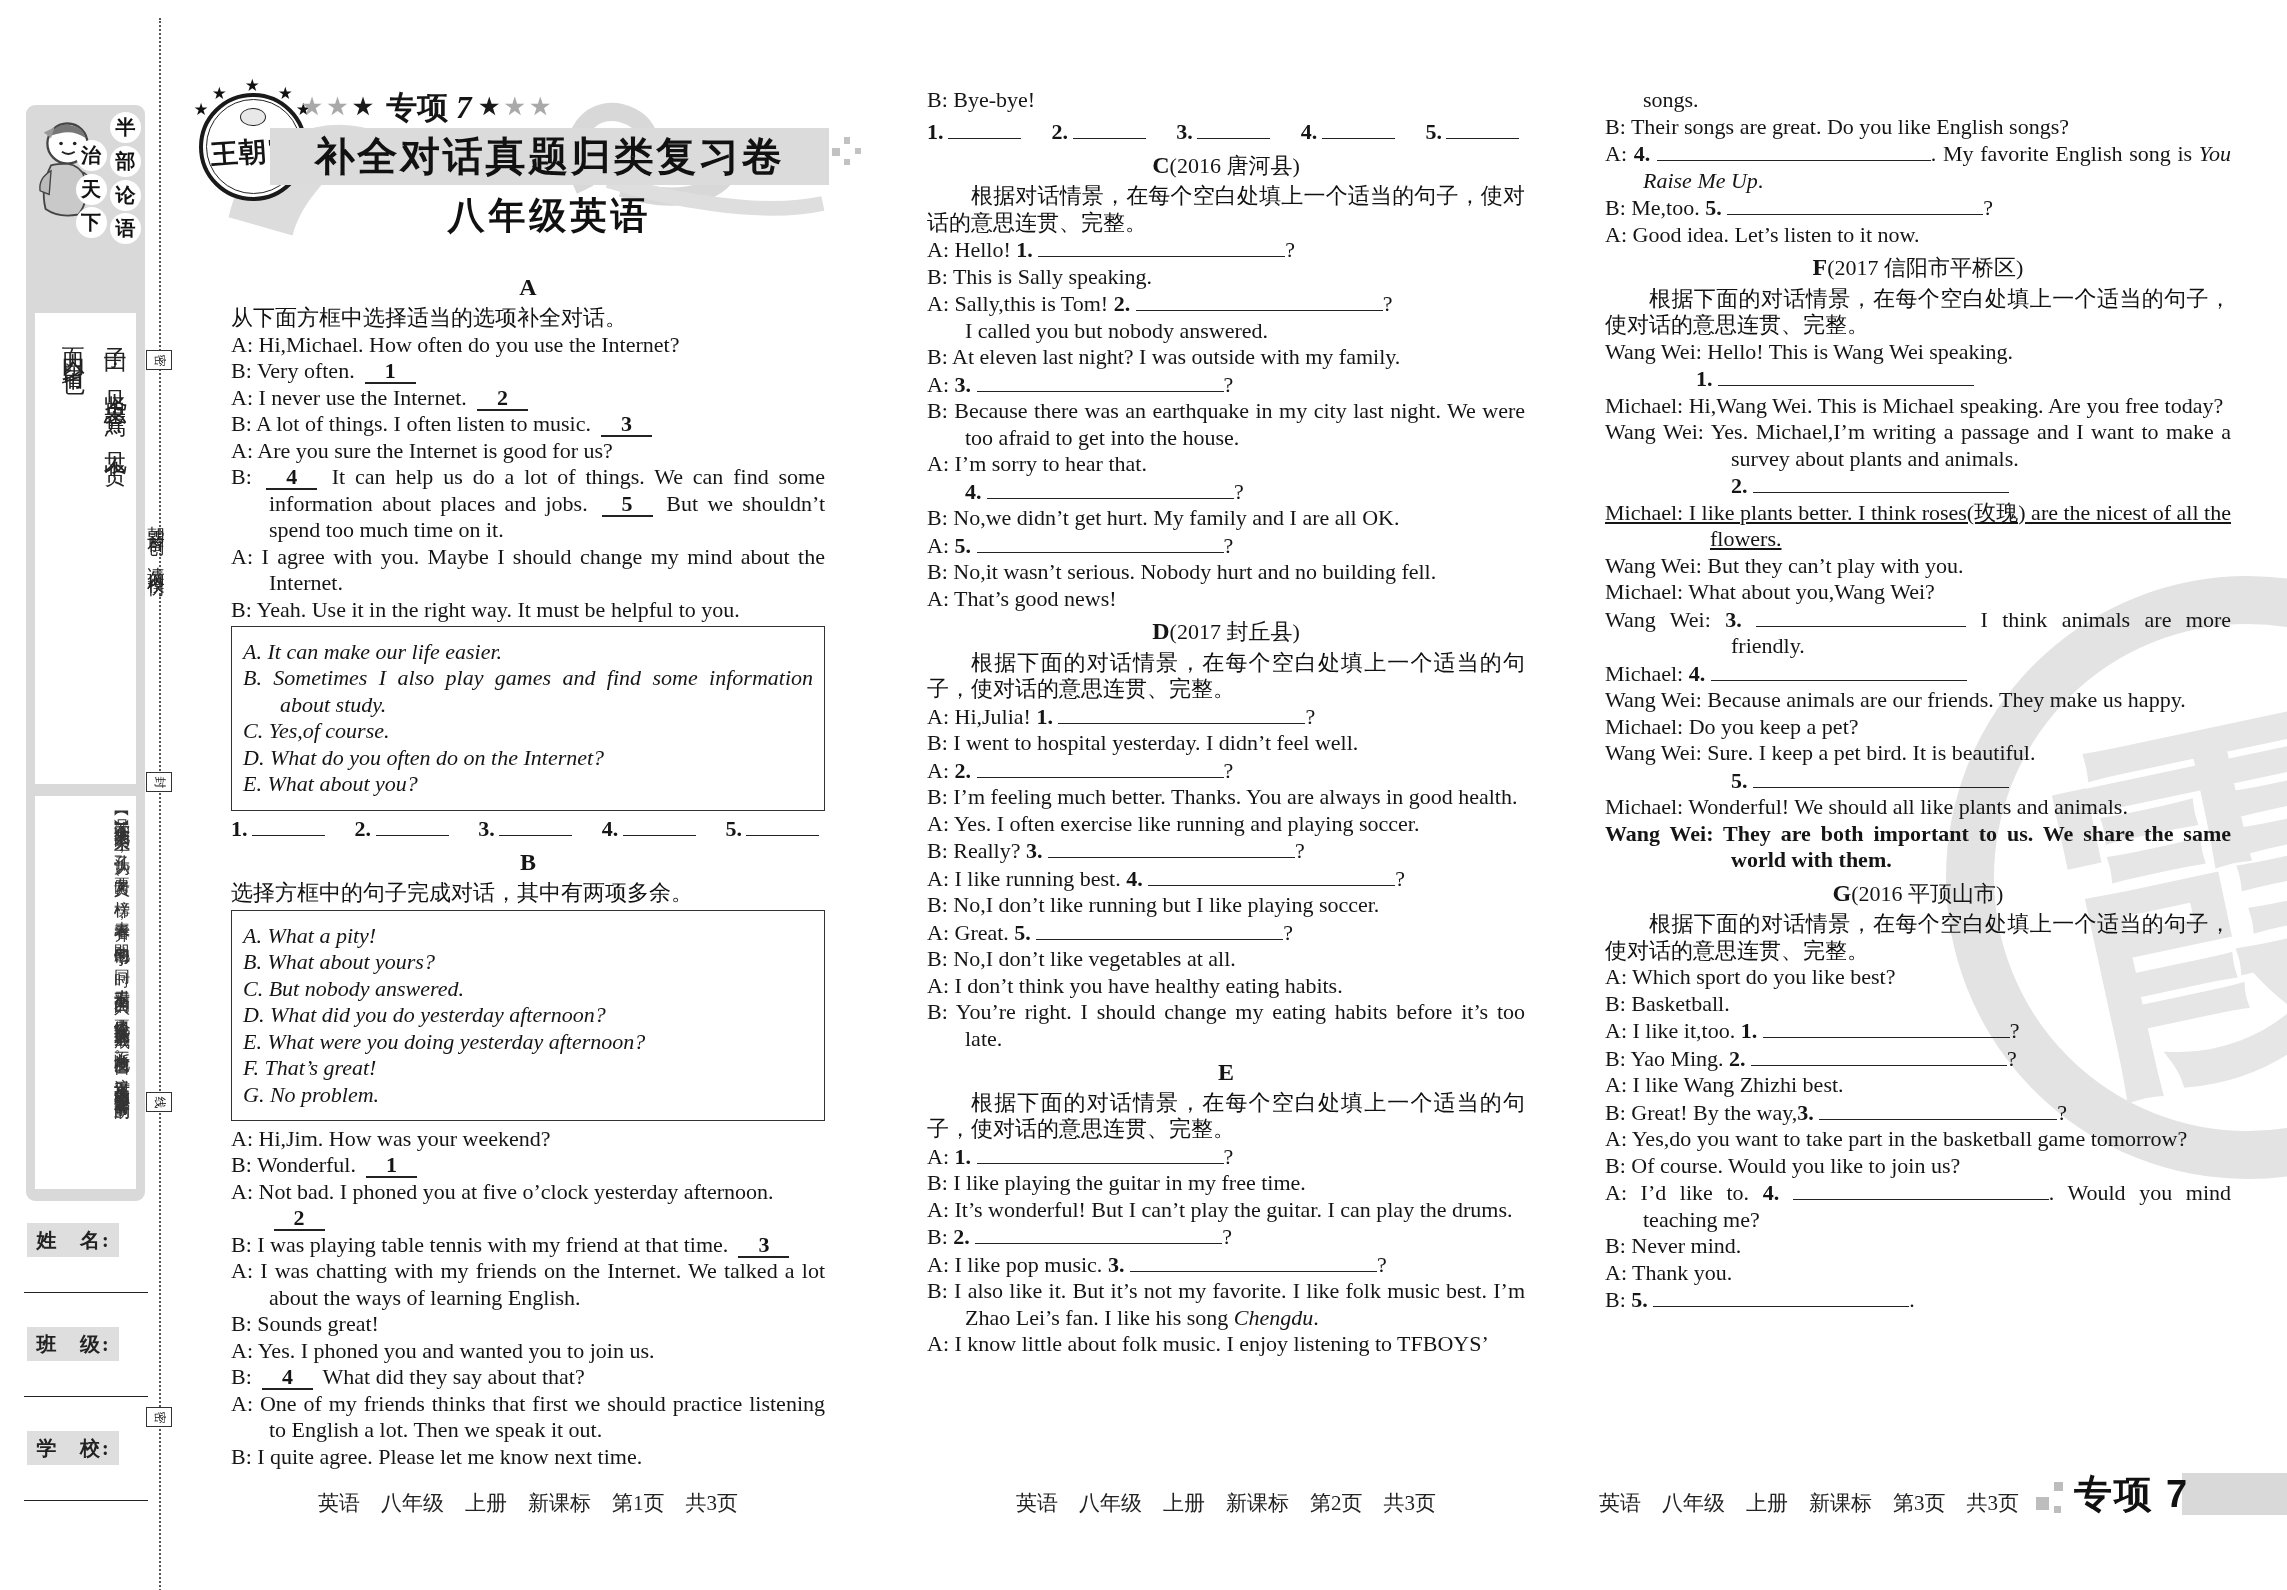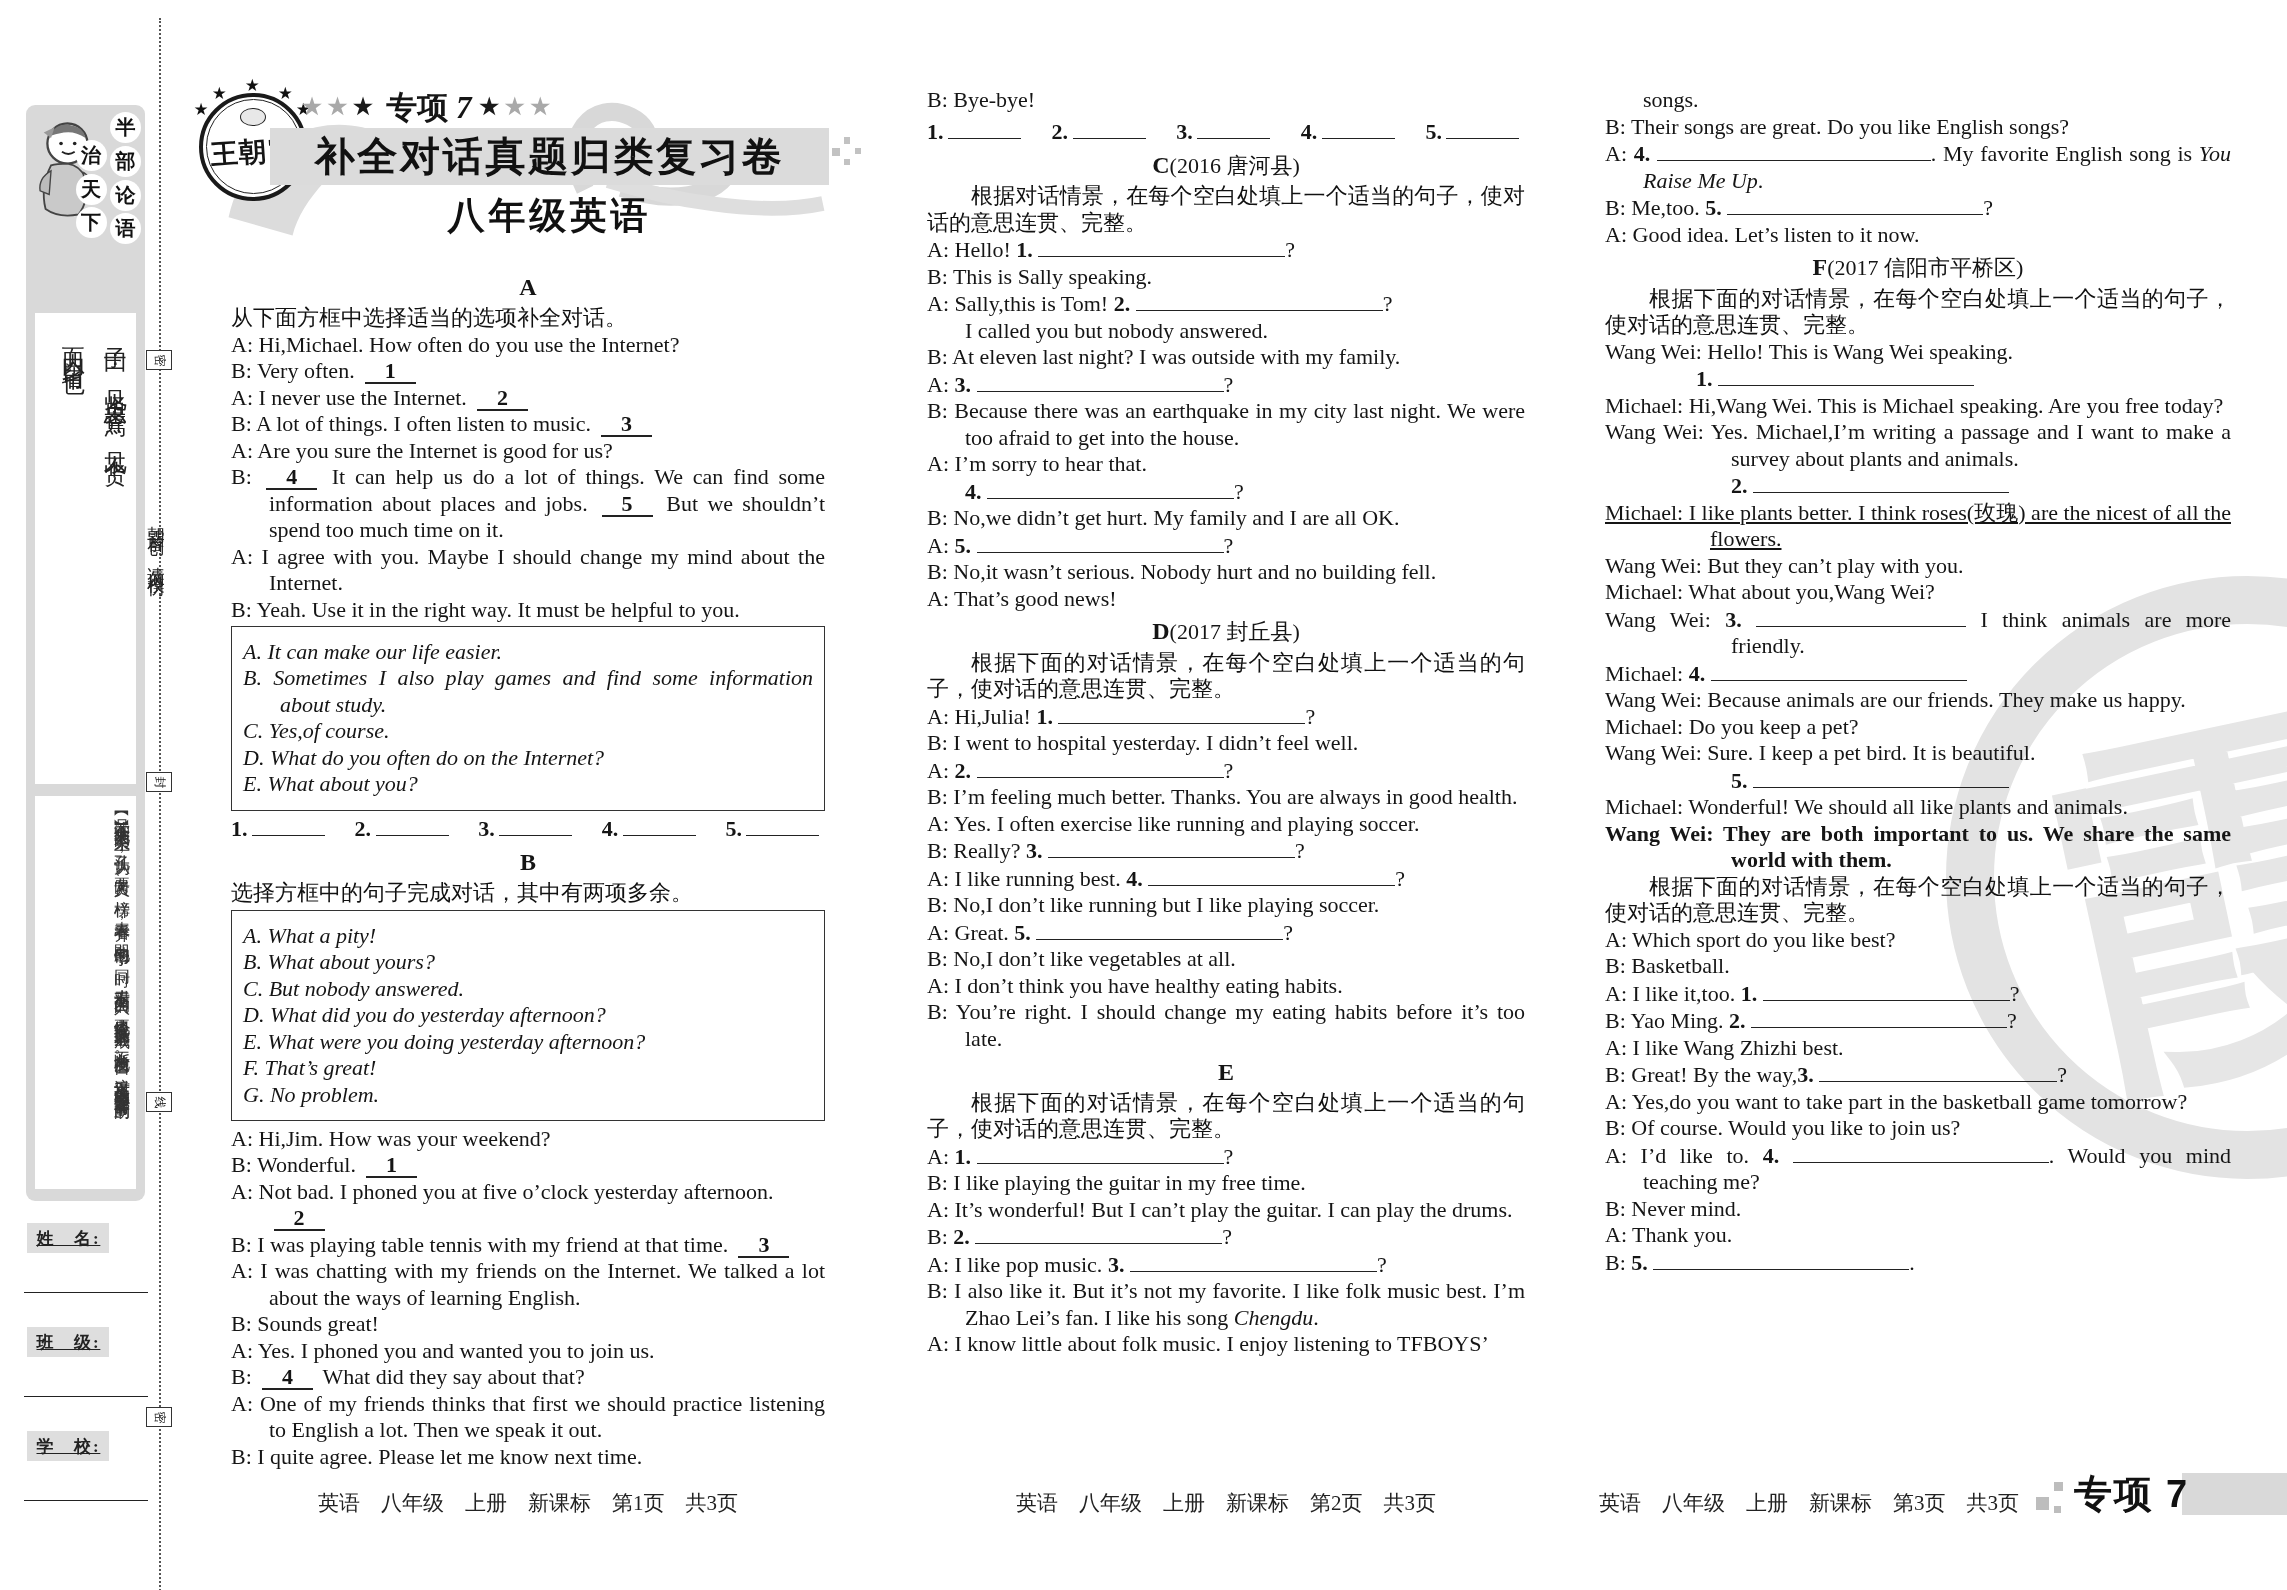--- a/index.html
+++ b/index.html
@@ -15,22 +15,22 @@
   .char-circle{width:31px;height:31px;border-radius:50%;background:#fff;color:#111;
         font-weight:bold;font-size:20px;display:flex;align-items:center;justify-content:center;}
   #quote-box{position:absolute;left:9.1px;top:208px;width:101px;height:471px;background:#fff;
         writing-mode:vertical-rl;text-orientation:upright;white-space:pre-line;
         font-size:23px;letter-spacing:6.4px;line-height:42px;padding:16.4px 0;box-sizing:border-box;
         text-align:left;color:#222;}
   #commentary-box{position:absolute;left:9.1px;top:691px;width:101px;height:393px;background:#fff;
         writing-mode:vertical-rl;text-orientation:upright;
         font-size:16px;line-height:17.4px;letter-spacing:1.4px;padding:9.1px 4.6px;box-sizing:border-box;color:#333;}
   .field{position:absolute;left:27.4px;width:117px;}
-  .field-label{display:inline-block;background:#dedede;padding:3.7px 9.1px;font-size:17px;
-        font-weight:bold;letter-spacing:1.8px;color:#222;text-decoration:underline;}
+  .field-label{display:inline-block;background:#dedede;padding:3.7px 9.1px;font-size:20px;
+        font-weight:bold;letter-spacing:1.8px;color:#222;}
   .field-line{position:absolute;left:-3.7px;width:124px;border-bottom:1.8px solid #222;}
   
   #binding-line{position:absolute;left:159px;top:18.3px;bottom:0;height:1573px;border-left:2.7px dotted #555;}
   .bind-mark{position:absolute;left:146px;width:24px;height:18.3px;border:1.4px solid #333;background:#fff;
         display:flex;align-items:center;justify-content:center;font-size:12px;transform-origin:center;}
   .bind-mark span{display:block;transform:rotate(90deg);}
   #binding-text{position:absolute;left:144px;top:512px;writing-mode:vertical-rl;text-orientation:upright;
         font-size:17.4px;letter-spacing:4.6px;color:#222;}
   
   #head-block{position:absolute;left:192px;top:80px;width:640px;height:183px;}
@@ -317,20 +317,21 @@
         <div class="dline" style="padding-left: 126px; text-indent: -126px;">Wang Wei: But they can’t play with you.</div>
         <div class="dline" style="padding-left: 105px; text-indent: -105px;">Michael: What about you,Wang Wei?</div>
         <div class="dline" style="padding-left: 126px; text-indent: -126px;">Wang Wei: <span class="bnum">3. </span><span class="uline" style="width: 210px;"></span> I think animals are more friendly.</div>
         <div class="dline" style="padding-left: 105px; text-indent: -105px;">Michael: <span class="bnum">4. </span><span class="uline" style="width: 256px;"></span></div>
         <div class="dline" style="padding-left: 126px; text-indent: -126px;">Wang Wei: Because animals are our friends. They make us happy.</div>
         <div class="dline" style="padding-left: 105px; text-indent: -105px;">Michael: Do you keep a pet?</div>
         <div class="dline" style="padding-left: 126px; text-indent: -126px;">Wang Wei: Sure. I keep a pet bird. It is beautiful.</div>
         <div class="dline" style="padding-left: 126px; text-indent: 0px;"><span class="bnum">5. </span><span class="uline" style="width: 256px;"></span></div>
         <div class="dline" style="padding-left: 105px; text-indent: -105px;">Michael: Wonderful! We should all like plants and animals.</div>
         <div class="dline" style="padding-left: 126px; text-indent: -126px; font-weight: bold;">Wang Wei: They are both important to us. We share the same world with them.</div>
+        <div class="sec-header"><span class="sec-letter">G</span><span class="sec-note">(2016 平顶山市)</span></div>
         <div class="inst">根据下面的对话情景，在每个空白处填上一个适当的句子，使对话的意思连贯、完整。</div>
         <div class="dline">A: Which sport do you like best?</div>
         <div class="dline">B: Basketball.</div>
         <div class="dline">A: I like it,too. <span class="bnum">1. </span><span class="uline" style="width: 247px;"></span>?</div>
         <div class="dline">B: Yao Ming. <span class="bnum">2. </span><span class="uline" style="width: 256px;"></span>?</div>
         <div class="dline">A: I like Wang Zhizhi best.</div>
         <div class="dline">B: Great! By the way,<span class="bnum">3. </span><span class="uline" style="width: 238px;"></span>?</div>
         <div class="dline">A: Yes,do you want to take part in the basketball game tomorrow?</div>
         <div class="dline">B: Of course. Would you like to join us?</div>
         <div class="dline">A: I’d like to. <span class="bnum">4. </span><span class="uline" style="width: 256px;"></span>. Would you mind teaching me?</div>

